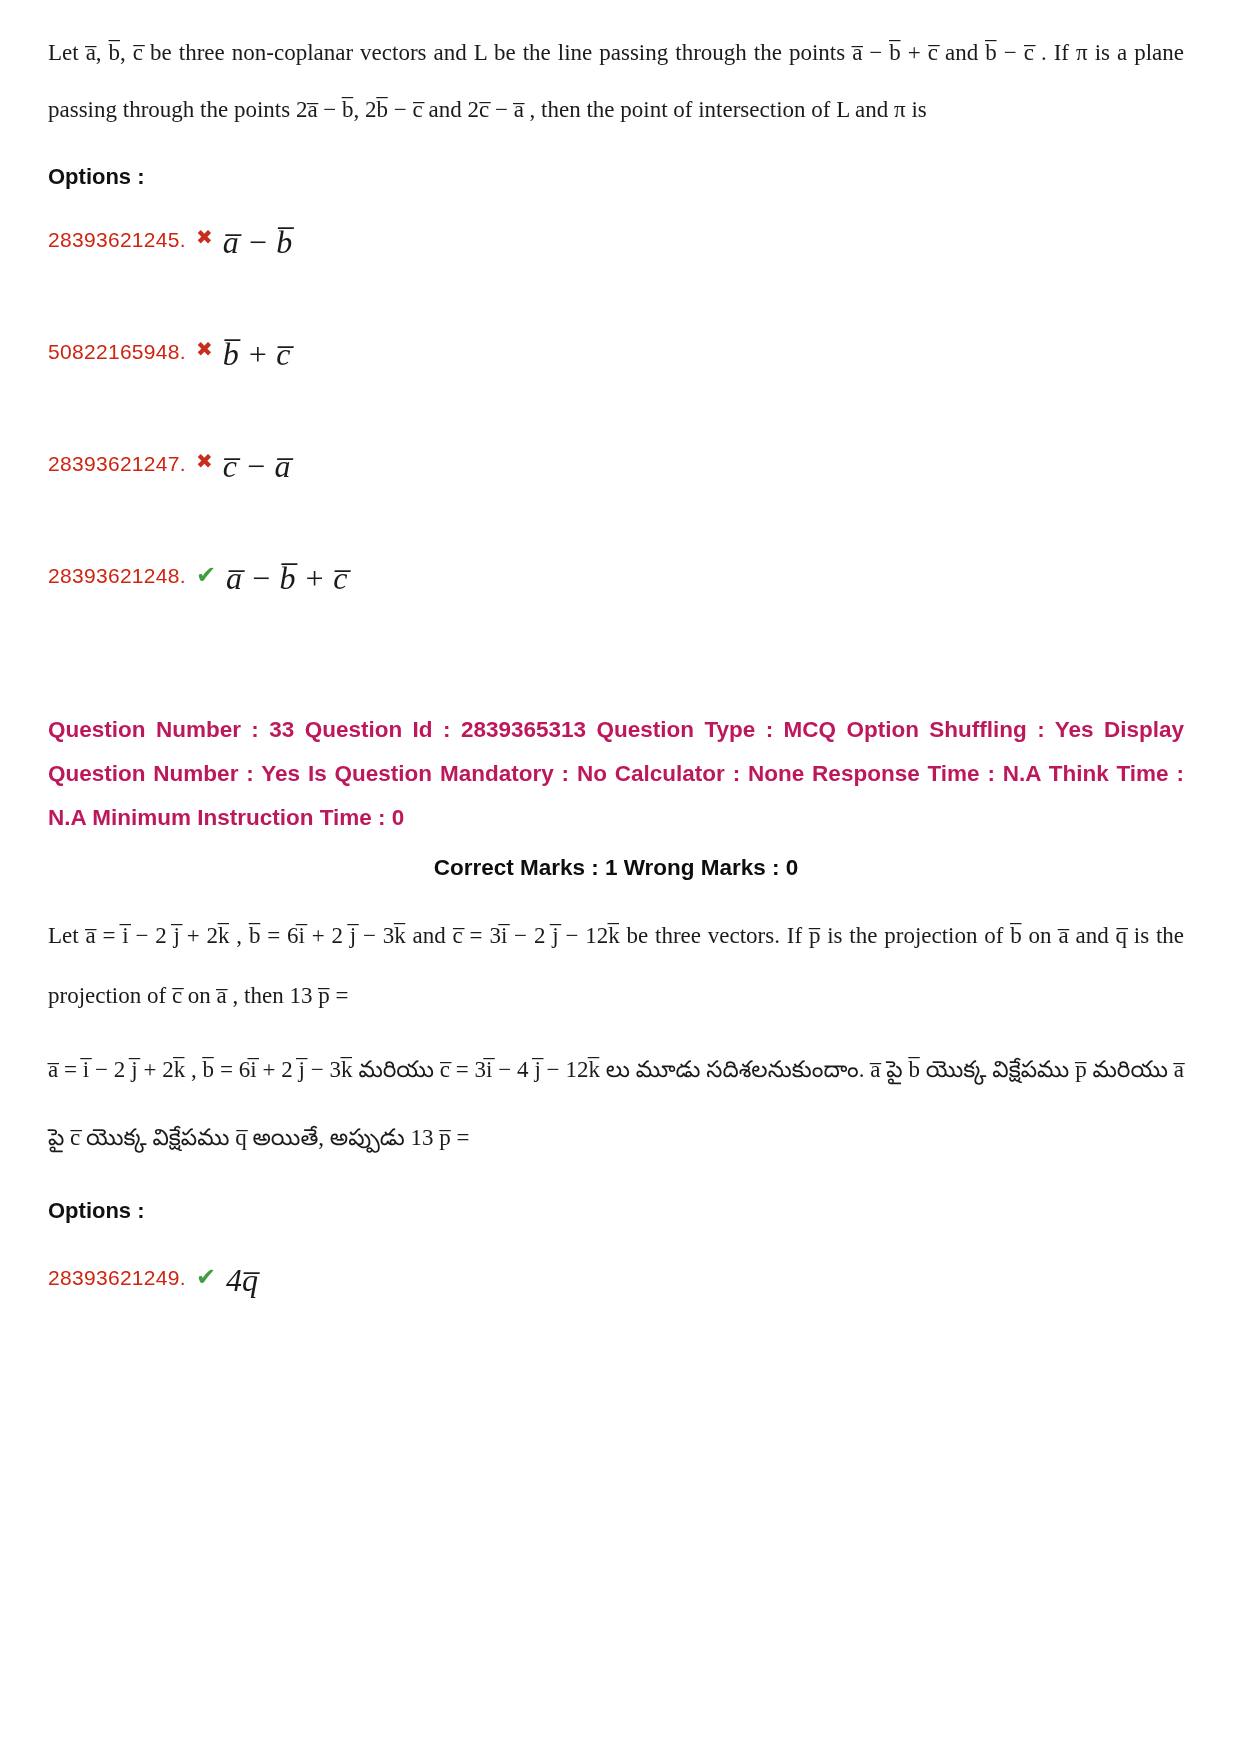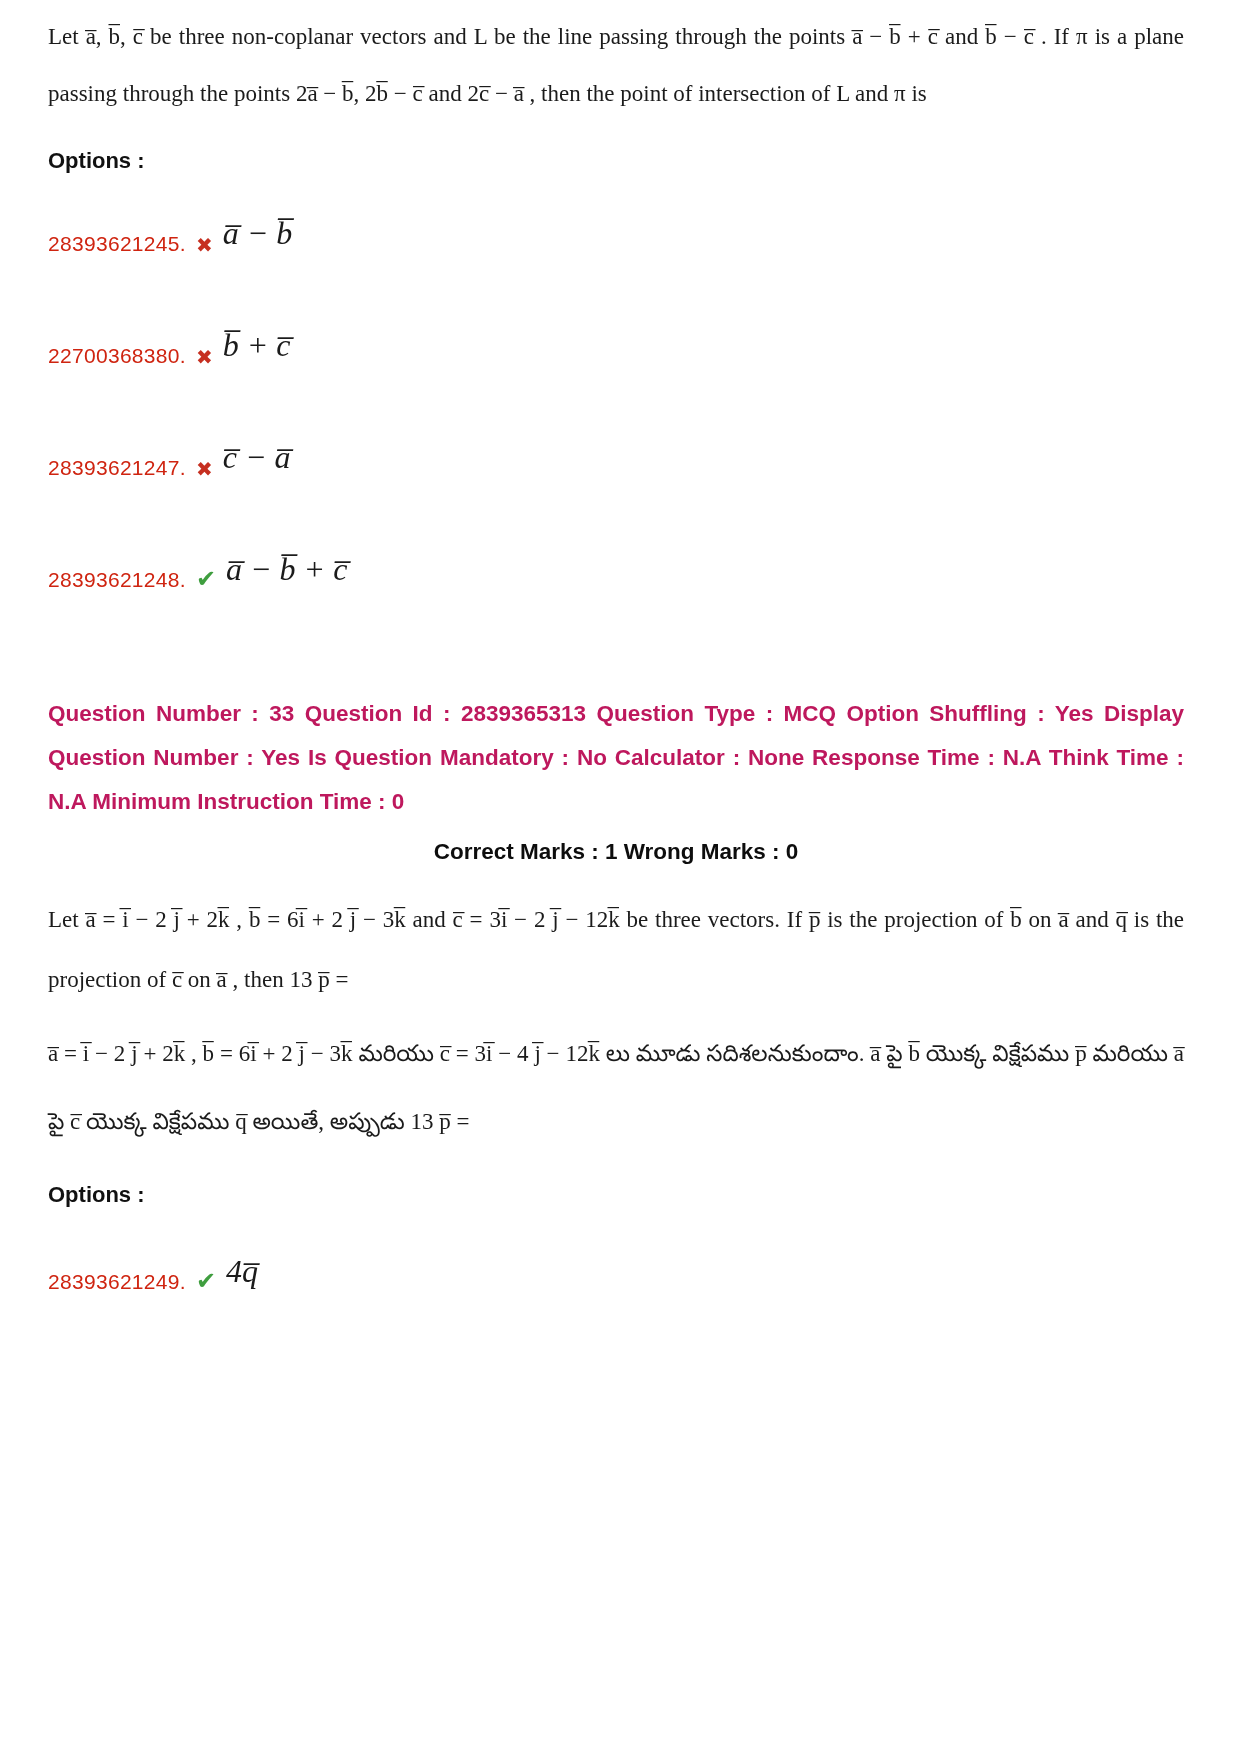--- a/index.html
+++ b/index.html
@@ -4,21 +4,21 @@
 <style>
   * { margin: 0; padding: 0; box-sizing: border-box; }
   html, body { background: #ffffff; }
   body {
     width: 1240px;
     min-height: 1755px;
     margin: 0 auto;
     font-family: "Liberation Serif", serif;
     color: #141414;
   }
-  .page { padding: 8px 56px 60px 48px; }
+  .page { padding: 24px 56px 60px 48px; }
 
   .math-text {
     font-size: 23px;
     line-height: 57px;
     text-align: justify;
     color: #1b1b1b;
   }
   .math-text.telugu { margin-top: 14px; line-height: 58px; }
 
   .q33 .math-text.english { line-height: 60px; }
@@ -28,21 +28,21 @@
     font-family: "Liberation Sans", sans-serif;
     font-weight: bold;
     font-size: 22px;
     color: #111;
     margin-top: 26px;
   }
 
   .options { margin-top: 38px; }
   .option-row {
     display: flex;
-    align-items: flex-end;
+    align-items: flex-start;
     gap: 10px;
     margin-bottom: 68px;
     min-height: 44px;
   }
   .q33 .options { margin-top: 42px; }
   .q33 .option-row { margin-bottom: 0; }
 
   .option-id {
     font-family: "Liberation Sans", sans-serif;
     font-size: 21px;
@@ -99,21 +99,21 @@
 
     <div class="options">
 
       <div class="option-row">
         <span class="option-id">28393621245.</span>
         <span class="option-icon wrong">✖</span>
         <span class="option-math">a̅ − b̅</span>
       </div>
 
       <div class="option-row">
-        <span class="option-id">22700368380.</span>
+        <span class="option-id">50822165948.</span>
         <span class="option-icon wrong">✖</span>
         <span class="option-math">b̅ + c̅</span>
       </div>
 
       <div class="option-row">
         <span class="option-id">28393621247.</span>
         <span class="option-icon wrong">✖</span>
         <span class="option-math">c̅ − a̅</span>
       </div>
 

